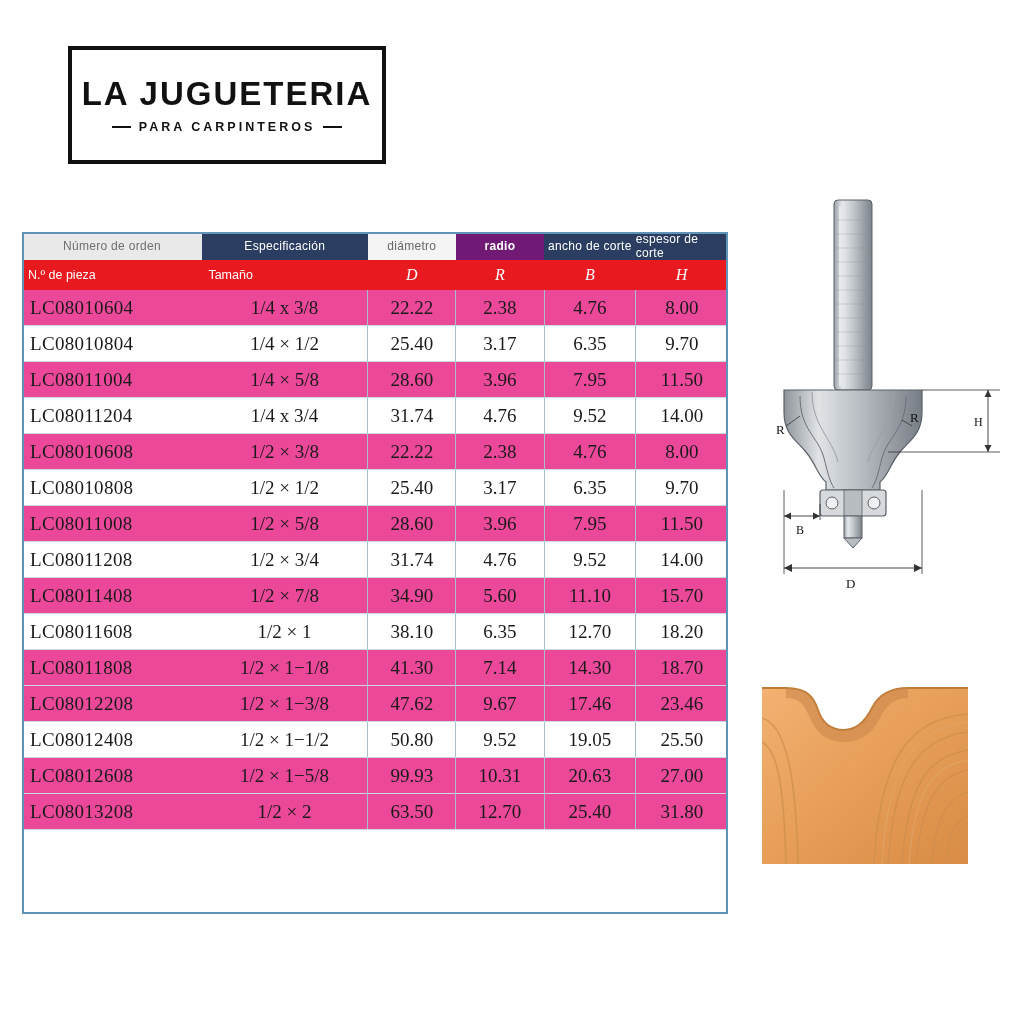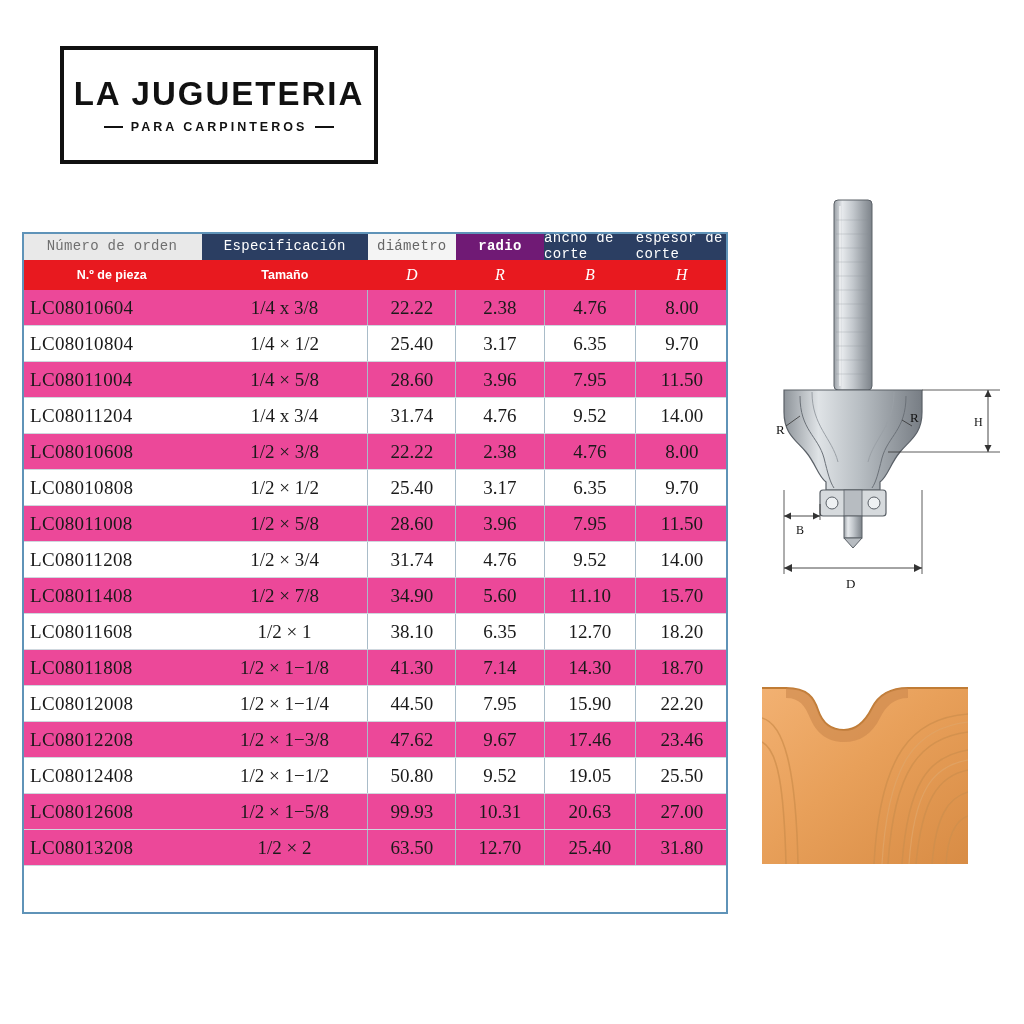--- a/index.html
+++ b/index.html
@@ -11,21 +11,21 @@
     width: 1024px;
     height: 1024px;
     position: relative;
     font-family: "Liberation Serif", serif;
     overflow: hidden;
   }
 
   
   .logo-box {
     position: absolute;
-    left: 60px;
+    left: 68px;
     top: 46px;
     width: 310px;
     height: 110px;
     border: 4px solid #111111;
     background: #ffffff;
     display: flex;
     flex-direction: column;
     align-items: center;
     justify-content: center;
   }
@@ -77,40 +77,39 @@
   .strip td {
     padding: 0;
     height: 28px;
     vertical-align: middle;
   }
   .strip .s-cell {
     height: 28px;
     display: flex;
     align-items: center;
     justify-content: center;
-    font-family: Liberation Mono, monospace;
-    font-size: 14px;
+    font-family: Liberation Sans, sans-serif;
+    font-size: 12px;
     letter-spacing: .3px;
   }
   .s-grey  { background: #e9e9e9; color: #6f6f6f; }
   .s-navy  { background: #2b3e62; color: #ffffff; }
   .s-white { background: #f4f4f4; color: #666666; }
   .s-red   { background: #701a75; color: #ffffff; font-weight: bold; }
 
   
   .hdr td {
     background: #e8191f;
     color: #ffffff;
     height: 30px;
     padding: 0 6px;
     font-family: "Liberation Sans", sans-serif;
     font-size: 12.5px;
-    font-weight: bold;
+    font-weight: normal;
     border-right: 1px solid #e8191f;
-    text-align: center;
   }
   .hdr td.num {
     text-align: center;
     font-family: "Liberation Serif", serif;
     font-size: 16px;
     font-weight: normal;
     font-style: italic;
   }
 
   
@@ -291,28 +290,20 @@
           <td class="cell val col-sep">12.70</td>
           <td class="cell val col-sep">18.20</td>
         </tr>
     <tr class="alt">
           <td class="cell part">LC08011808</td>
           <td class="cell size">1/2 × 1−1/8</td>
           <td class="cell val col-sep">41.30</td>
           <td class="cell val col-sep">7.14</td>
           <td class="cell val col-sep">14.30</td>
           <td class="cell val col-sep">18.70</td>
-        </tr>
-    <tr class="plain">
-          <td class="cell part">LC08012008</td>
-          <td class="cell size">1/2 × 1−1/4</td>
-          <td class="cell val col-sep">44.50</td>
-          <td class="cell val col-sep">7.95</td>
-          <td class="cell val col-sep">15.90</td>
-          <td class="cell val col-sep">22.20</td>
         </tr>
     <tr class="alt">
           <td class="cell part">LC08012208</td>
           <td class="cell size">1/2 × 1−3/8</td>
           <td class="cell val col-sep">47.62</td>
           <td class="cell val col-sep">9.67</td>
           <td class="cell val col-sep">17.46</td>
           <td class="cell val col-sep">23.46</td>
         </tr>
     <tr class="plain">

